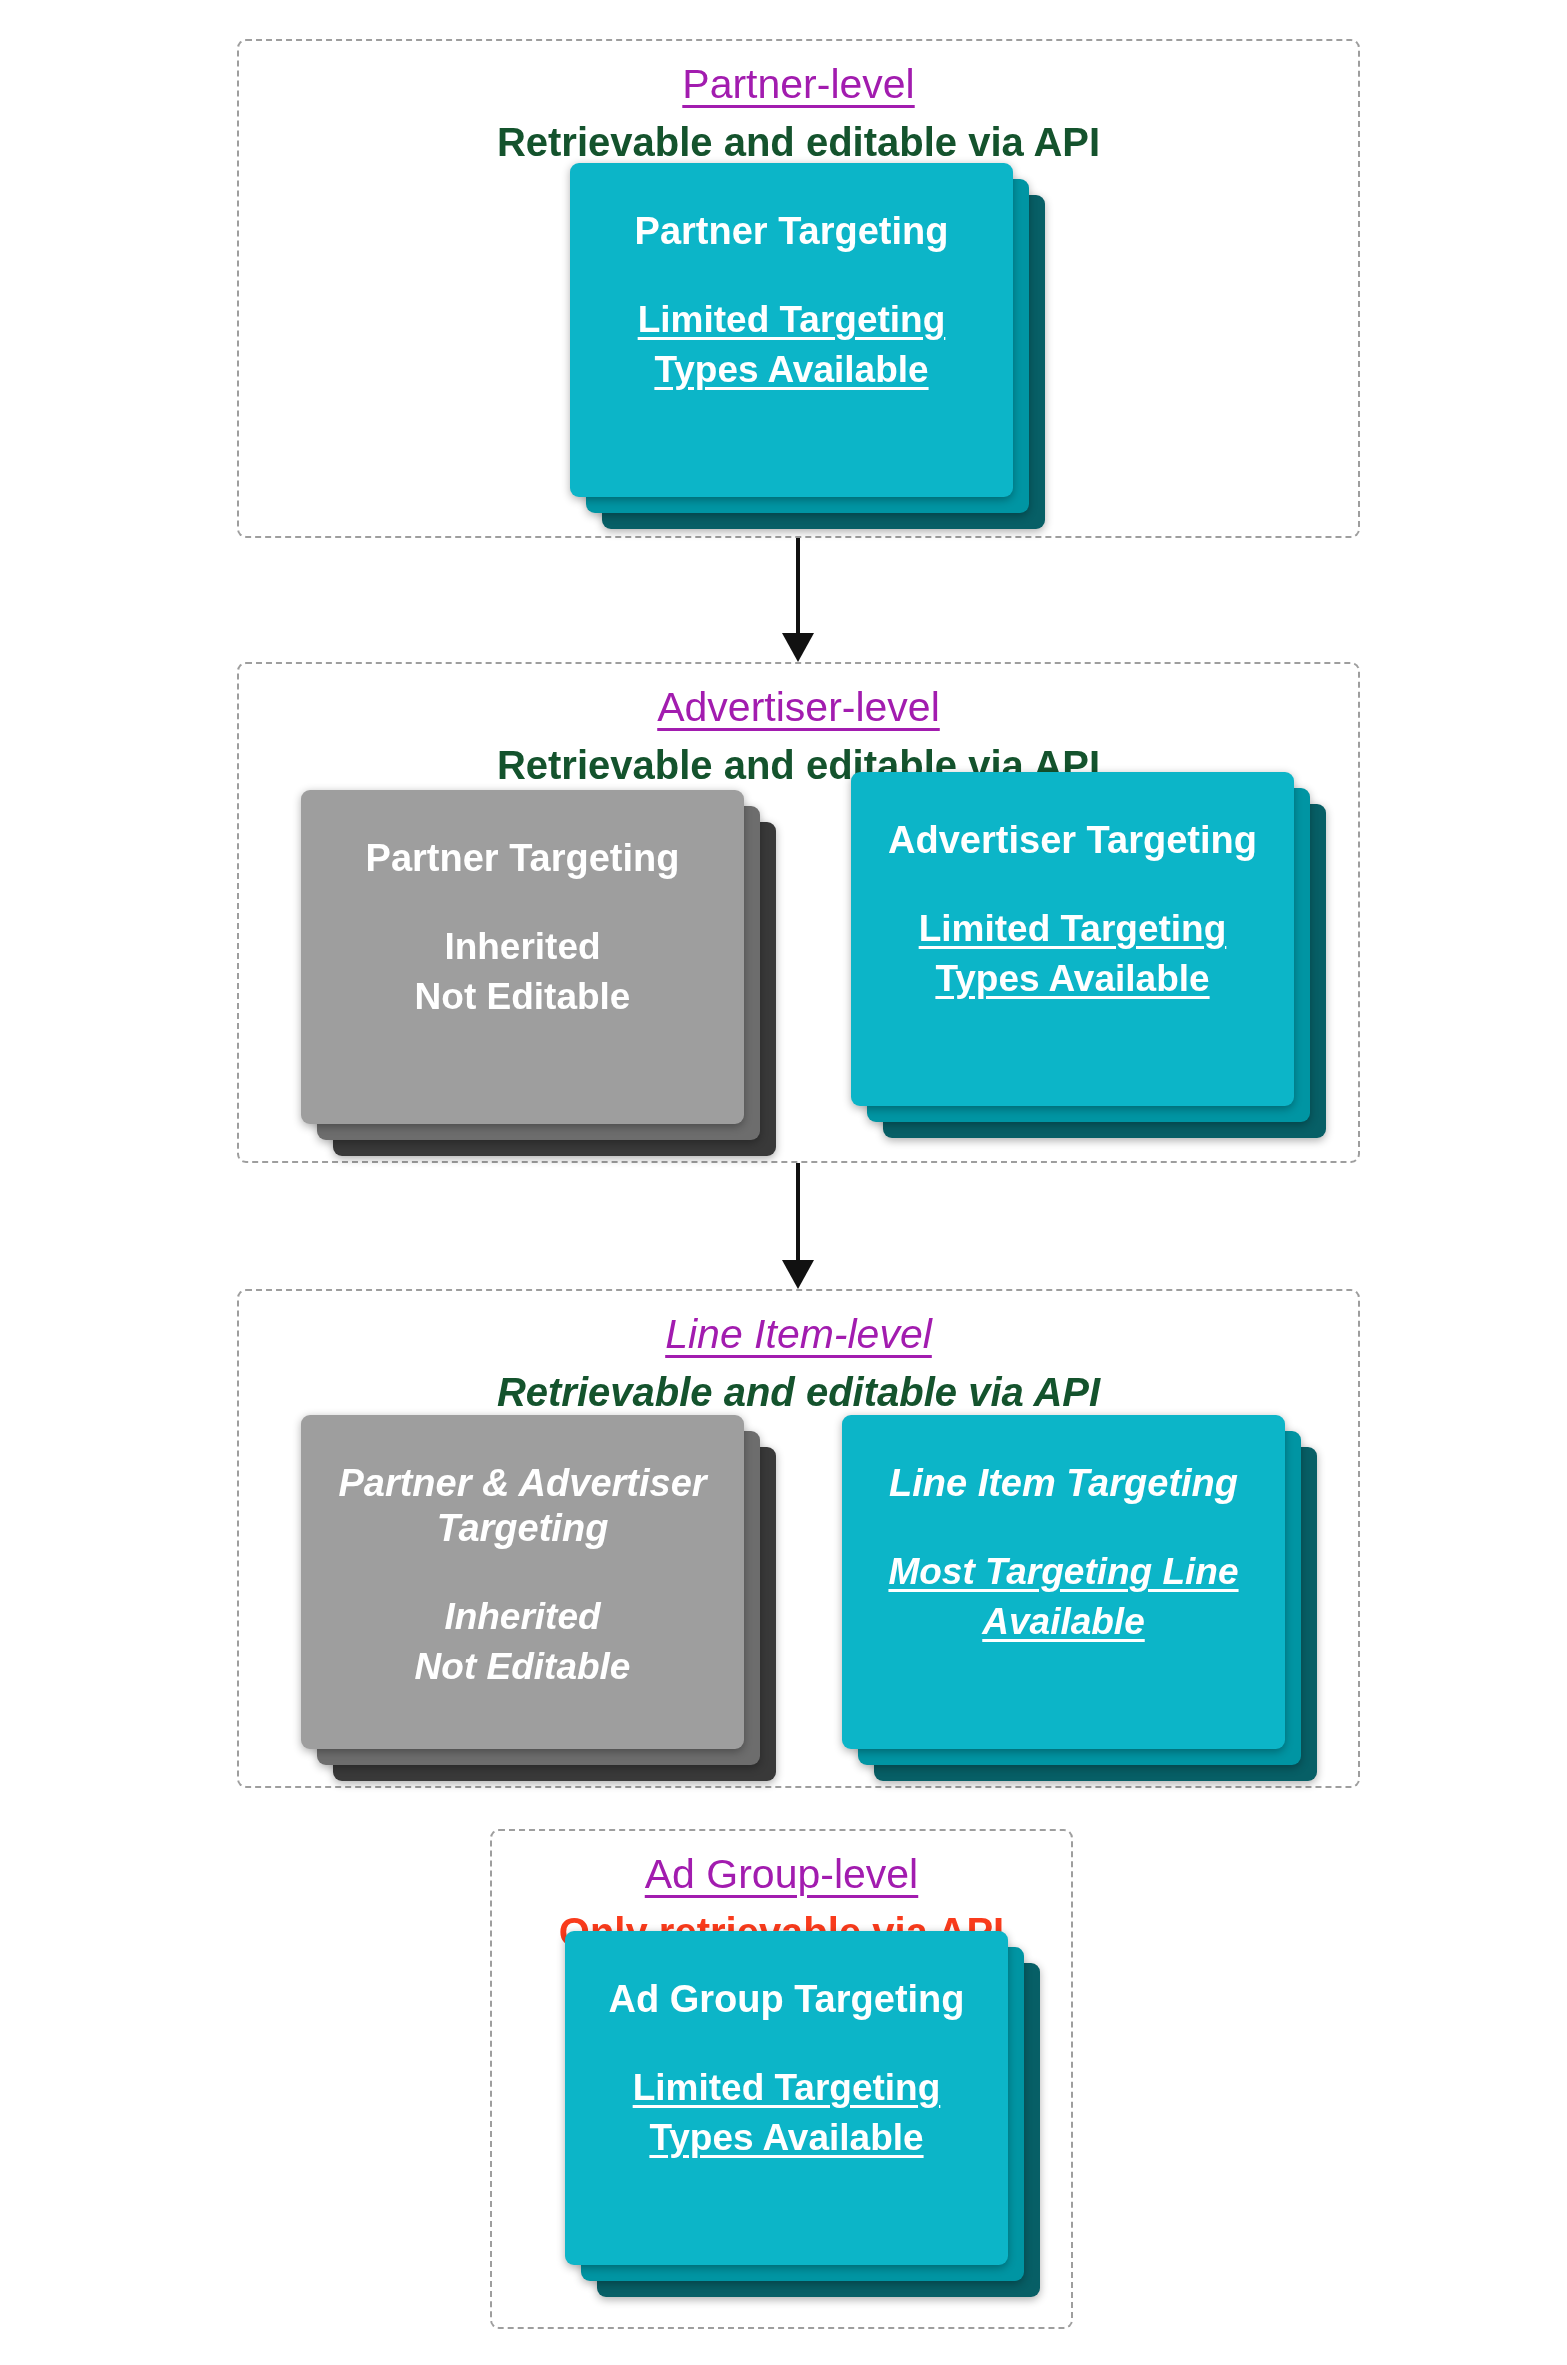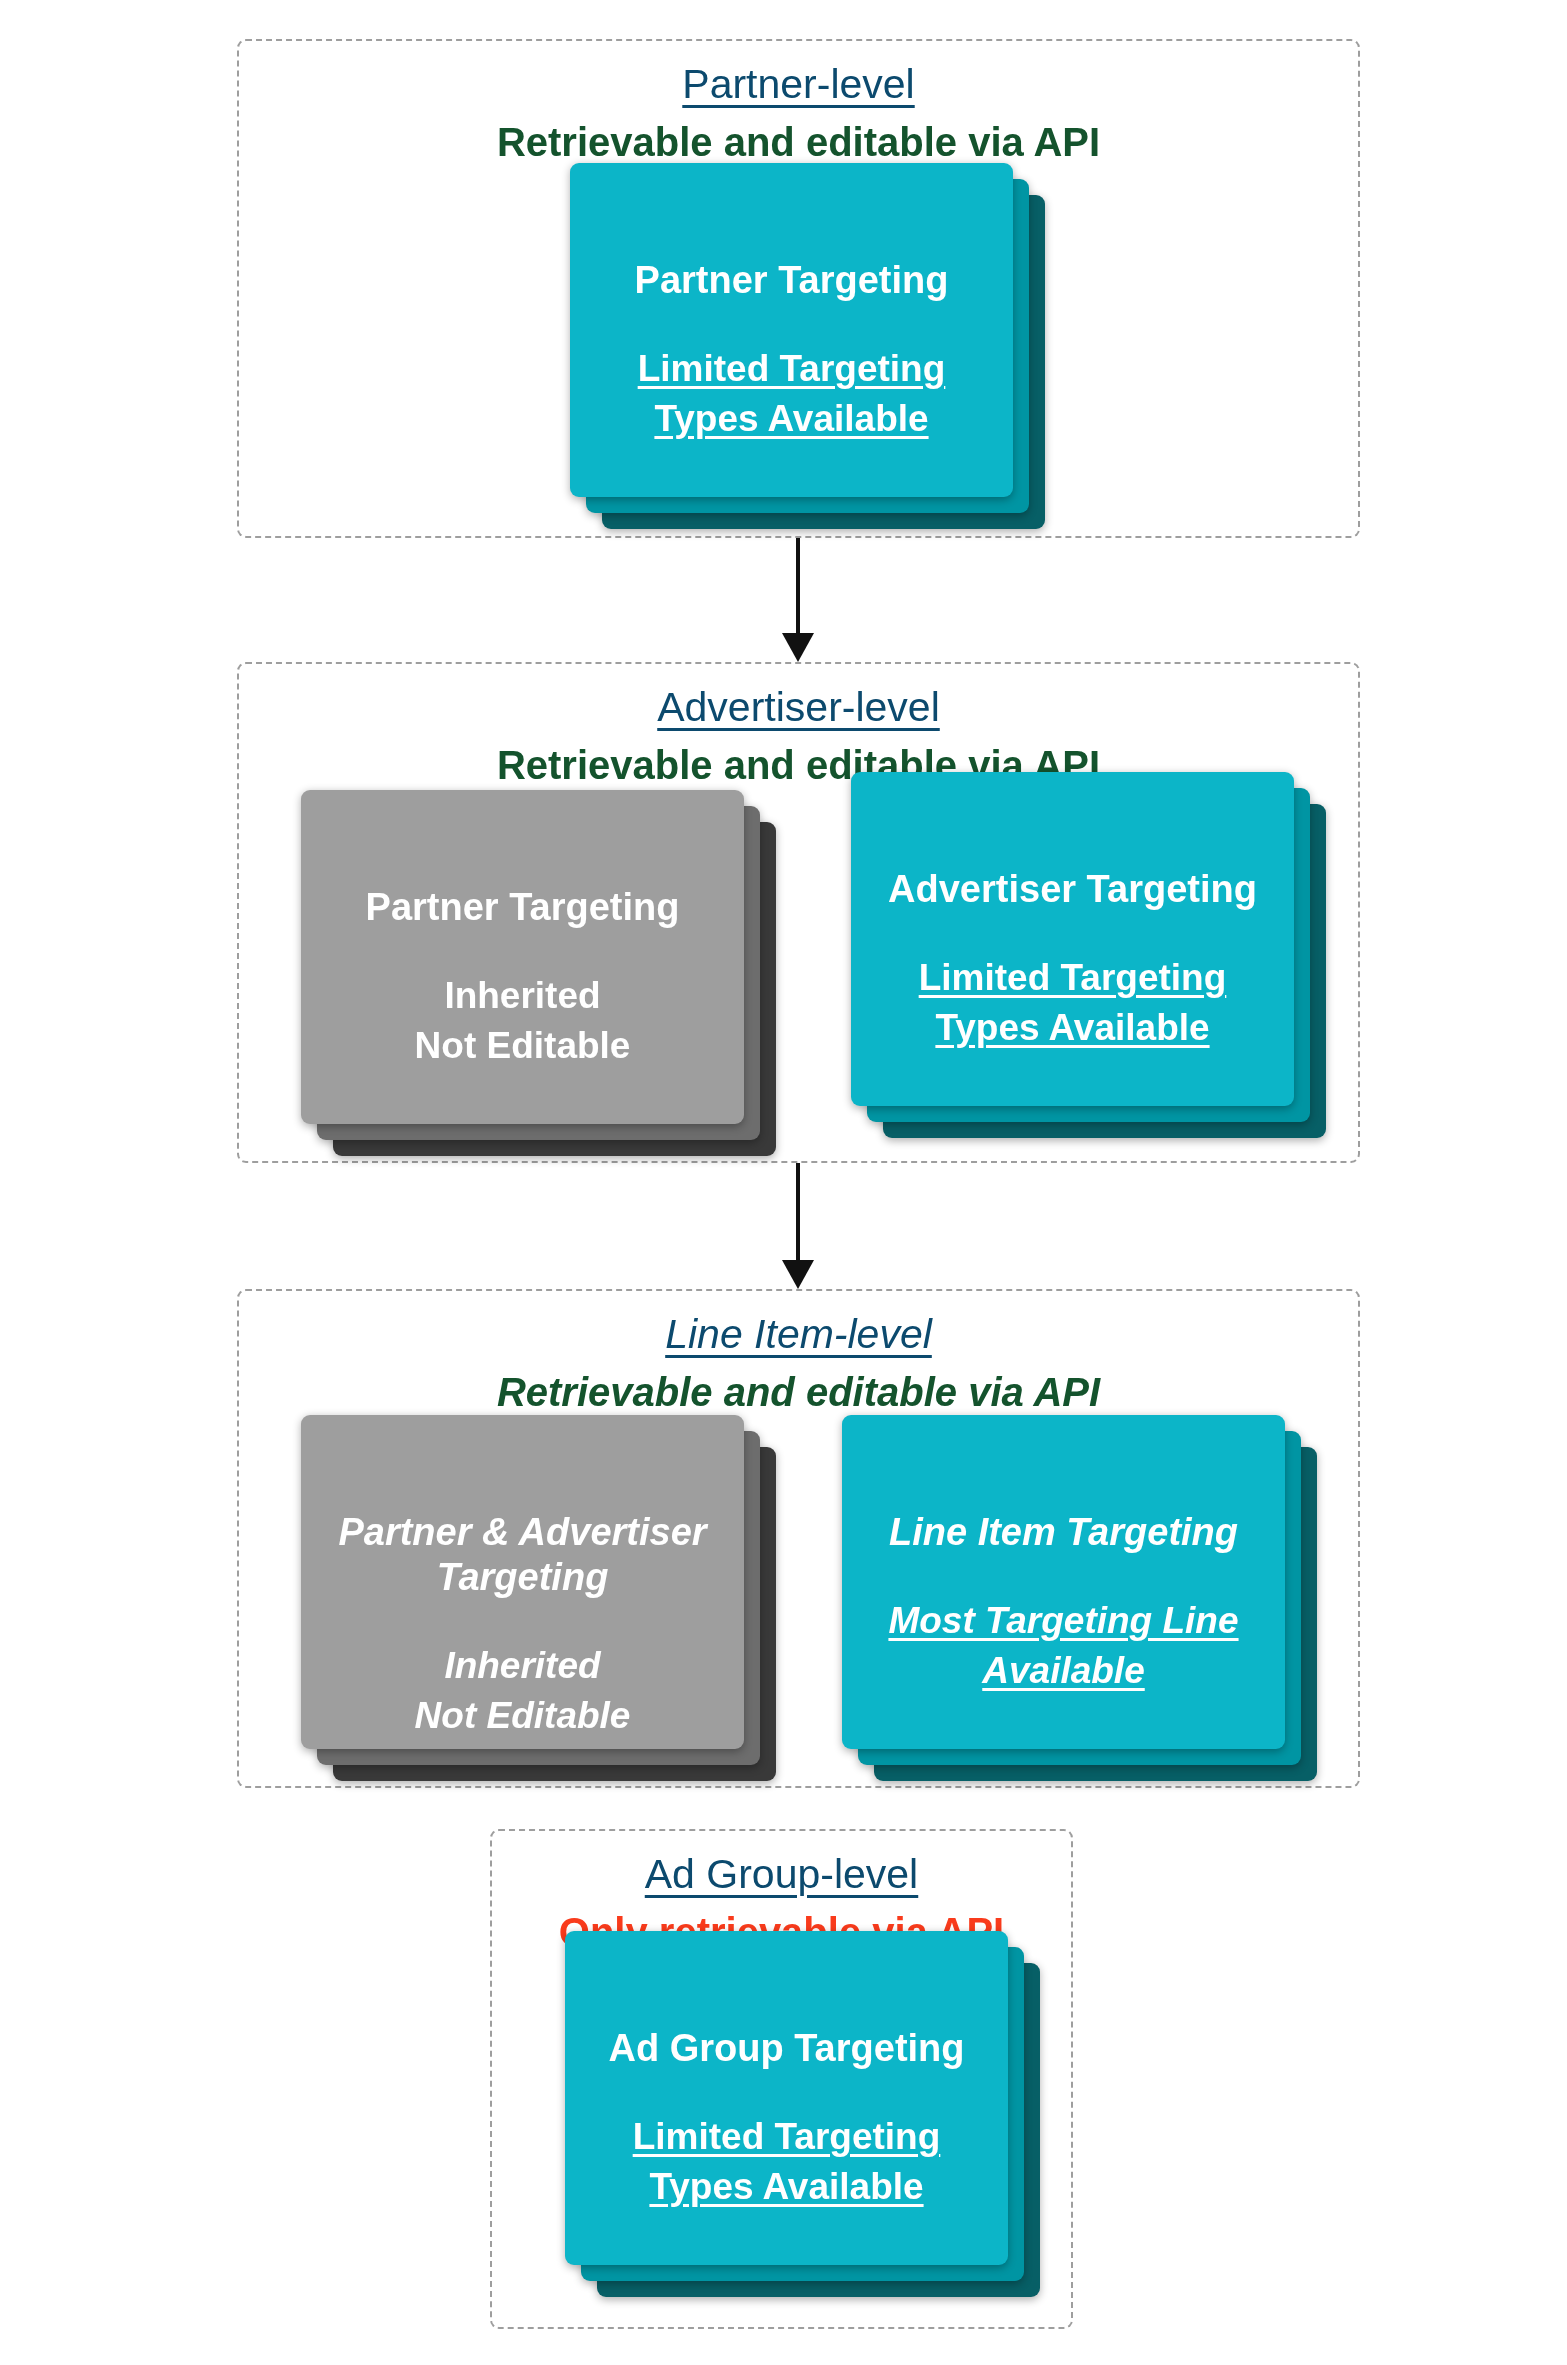--- a/index.html
+++ b/index.html
@@ -16,21 +16,21 @@
     border-radius:9px;
     background:#ffffff;
   }
   #sec1{left:237px;top:39px;width:1123px;height:499px;}
   #sec2{left:237px;top:662px;width:1123px;height:501px;}
   #sec3{left:237px;top:1289px;width:1123px;height:499px;font-style:italic;}
   #sec4{left:490px;top:1829px;width:583px;height:500px;}
 
   .sec-header{margin-top:18px;text-align:center;line-height:1.25;}
   .sec-title{
-    font-size:41px;font-weight:400;color:#0c4a6e;
+    font-size:41px;font-weight:400;color:#a21caf;
     text-decoration:underline;
     text-decoration-thickness:2.7px;
     text-underline-offset:7.1px;
     display:inline-block;
   }
   .sec-sub{
     font-size:40px;font-weight:700;color:#14532d;
     margin-top:7.1px;
   }
   .sec-sub.red{color:#f93b1c;}
@@ -49,21 +49,21 @@
   .teal .l2{background:#0095a3;}
   .teal .l3{background:#075f66;}
 
   .gray .l1{background:#9e9e9e;}
   .gray .l2{background:#6d6d6d;}
   .gray .l3{background:#393939;}
 
   .card{
     display:flex;flex-direction:column;align-items:center;
     text-align:center;color:#ffffff;
-    padding-top:95px;box-sizing:border-box;
+    padding-top:46px;box-sizing:border-box;
   }
   .card-title{
     font-size:38px;font-weight:700;line-height:1.18;
     max-width:393px;
   }
   .card-body{
     font-size:37px;font-weight:700;line-height:1.35;
     margin-top:41px;max-width:384px;
   }
   .card-body.underline{

